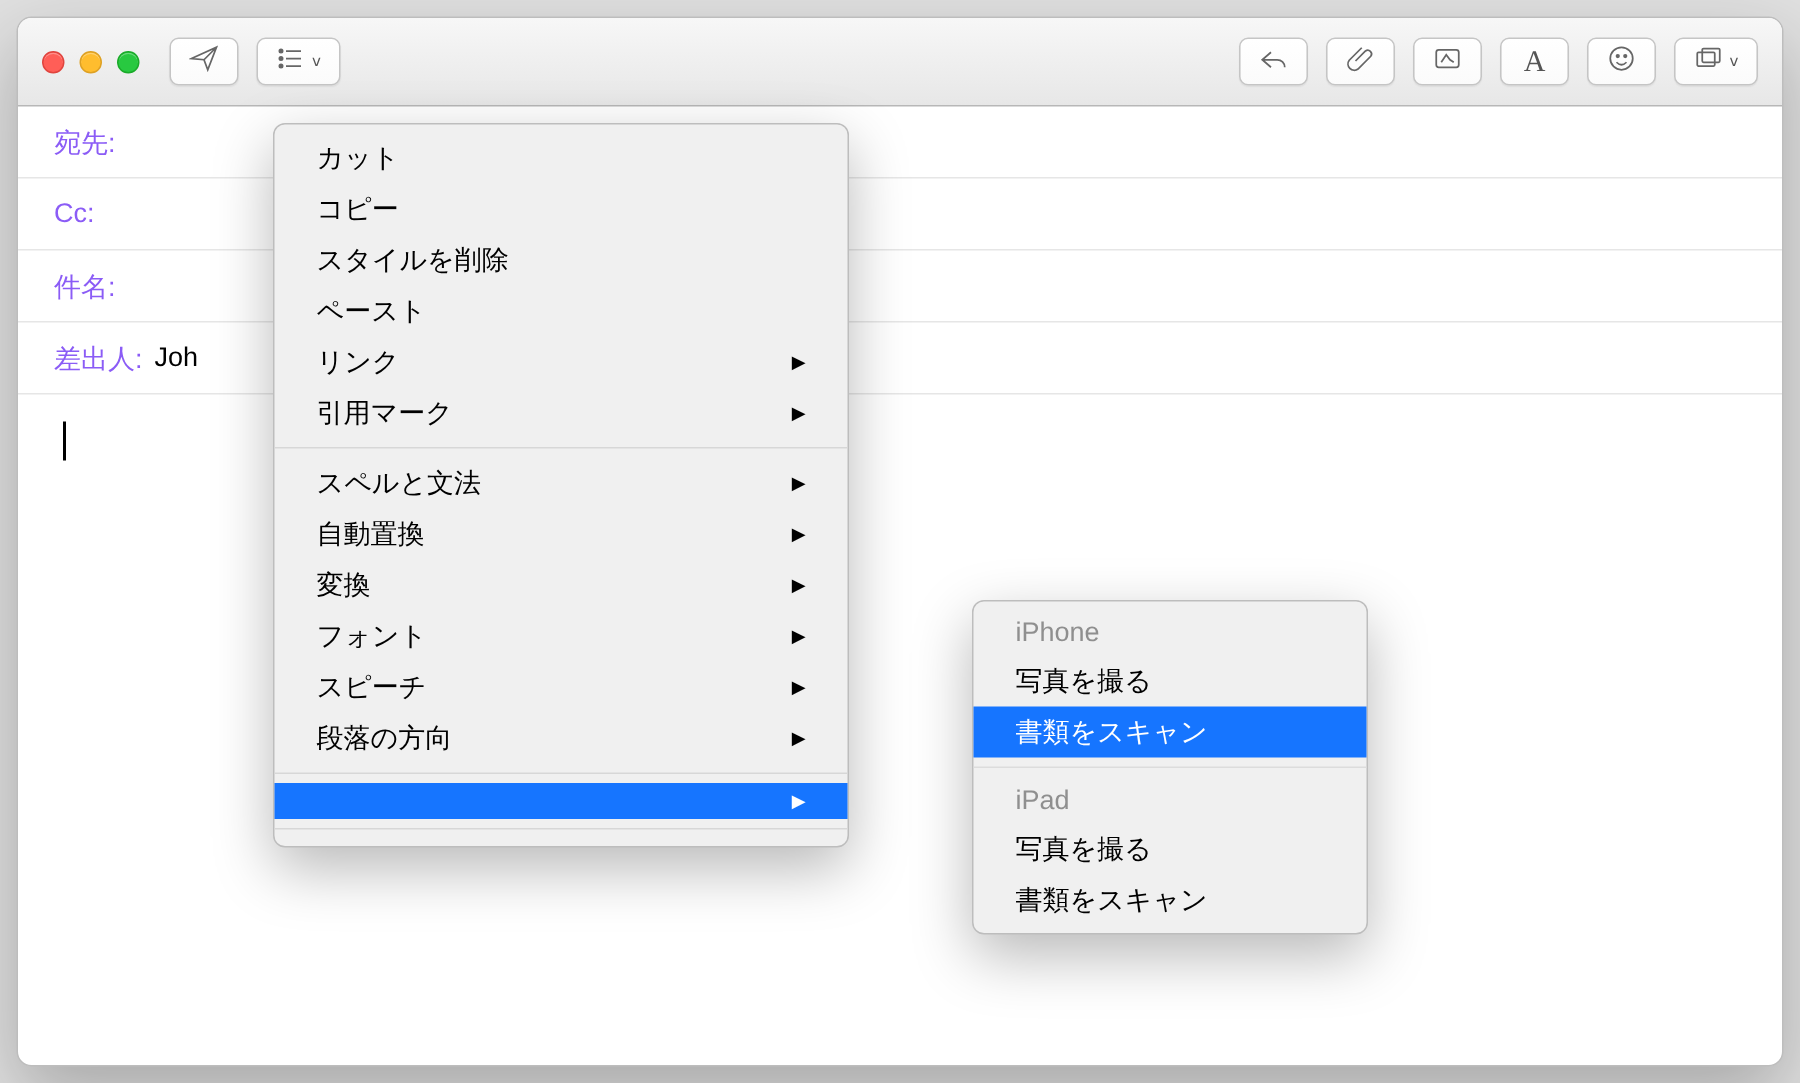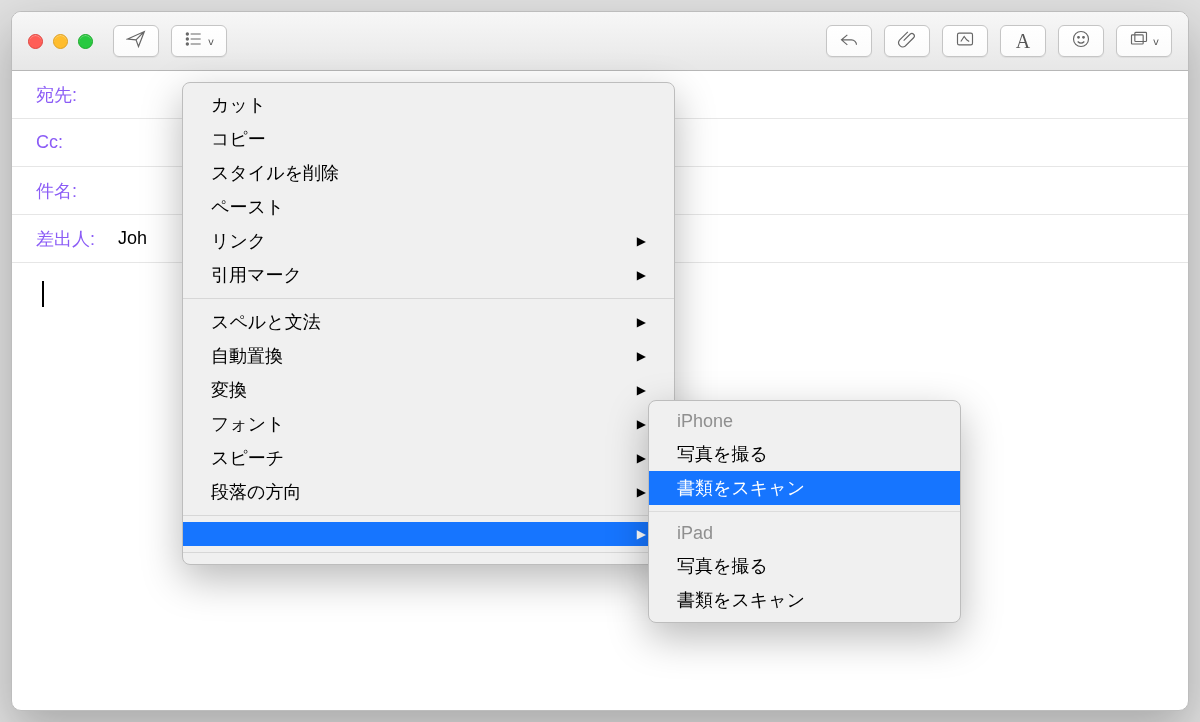--- a/index.html
+++ b/index.html
@@ -63,21 +63,21 @@
   .fields { }
   .field-row {
     display: flex;
     align-items: center;
     height: 48px;
     border-bottom: 1px solid #e6e6e6;
     padding: 0 24px;
     font-size: 18px;
   }
   .field-label { color: #8b5cf6; min-width: 62px; }
-  .field-value { color: #000; margin-left: 20px; }
+  .field-value { color: #000; margin-left: 5px; }
   .compose-body {
     padding: 18px 30px;
     font-size: 18px;
   }
   .cursor-bar {
     width: 2px;
     height: 26px;
     background: #000;
   }
 
@@ -87,21 +87,21 @@
     background: #f0f0f0;
     border: 1px solid #bdbdbd;
     border-radius: 8px;
     box-shadow: 0 14px 40px rgba(0,0,0,0.28);
     padding: 5px 0;
     font-size: 18px;
   }
   .menu-main {
     left: 170px;
     top: 70px;
-    width: 493px;
+    width: 384px;
   }
   .mi {
     position: relative;
     padding: 5px 28px;
     display: flex;
     align-items: center;
     color: #000;
     white-space: nowrap;
   }
   .mi .arrow {
@@ -115,21 +115,21 @@
   }
   .mi.sel .arrow { color:#fff; }
   .sep {
     height: 1px;
     background: #d7d7d7;
     margin: 6px 0;
   }
   .menu-sub {
     left: 636px;
     top: 388px;
-    width: 313px;
+    width: 264px;
   }
   .mi.header {
     color: #8f8f8f;
   }
   .sep-thin {
     height: 1px;
     background: #dcdcdc;
     margin: 6px 0;
   }
 </style>

